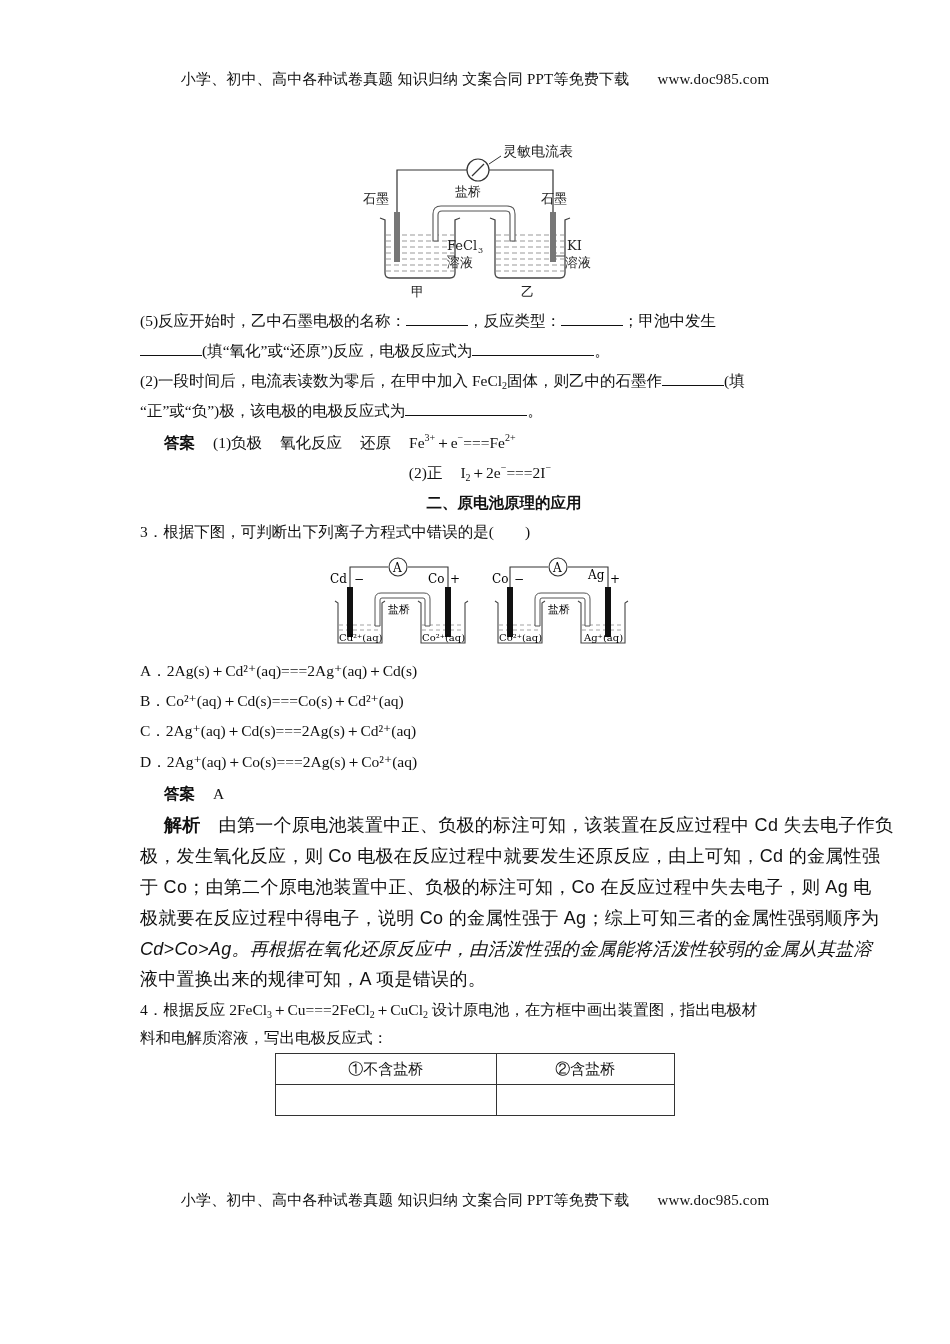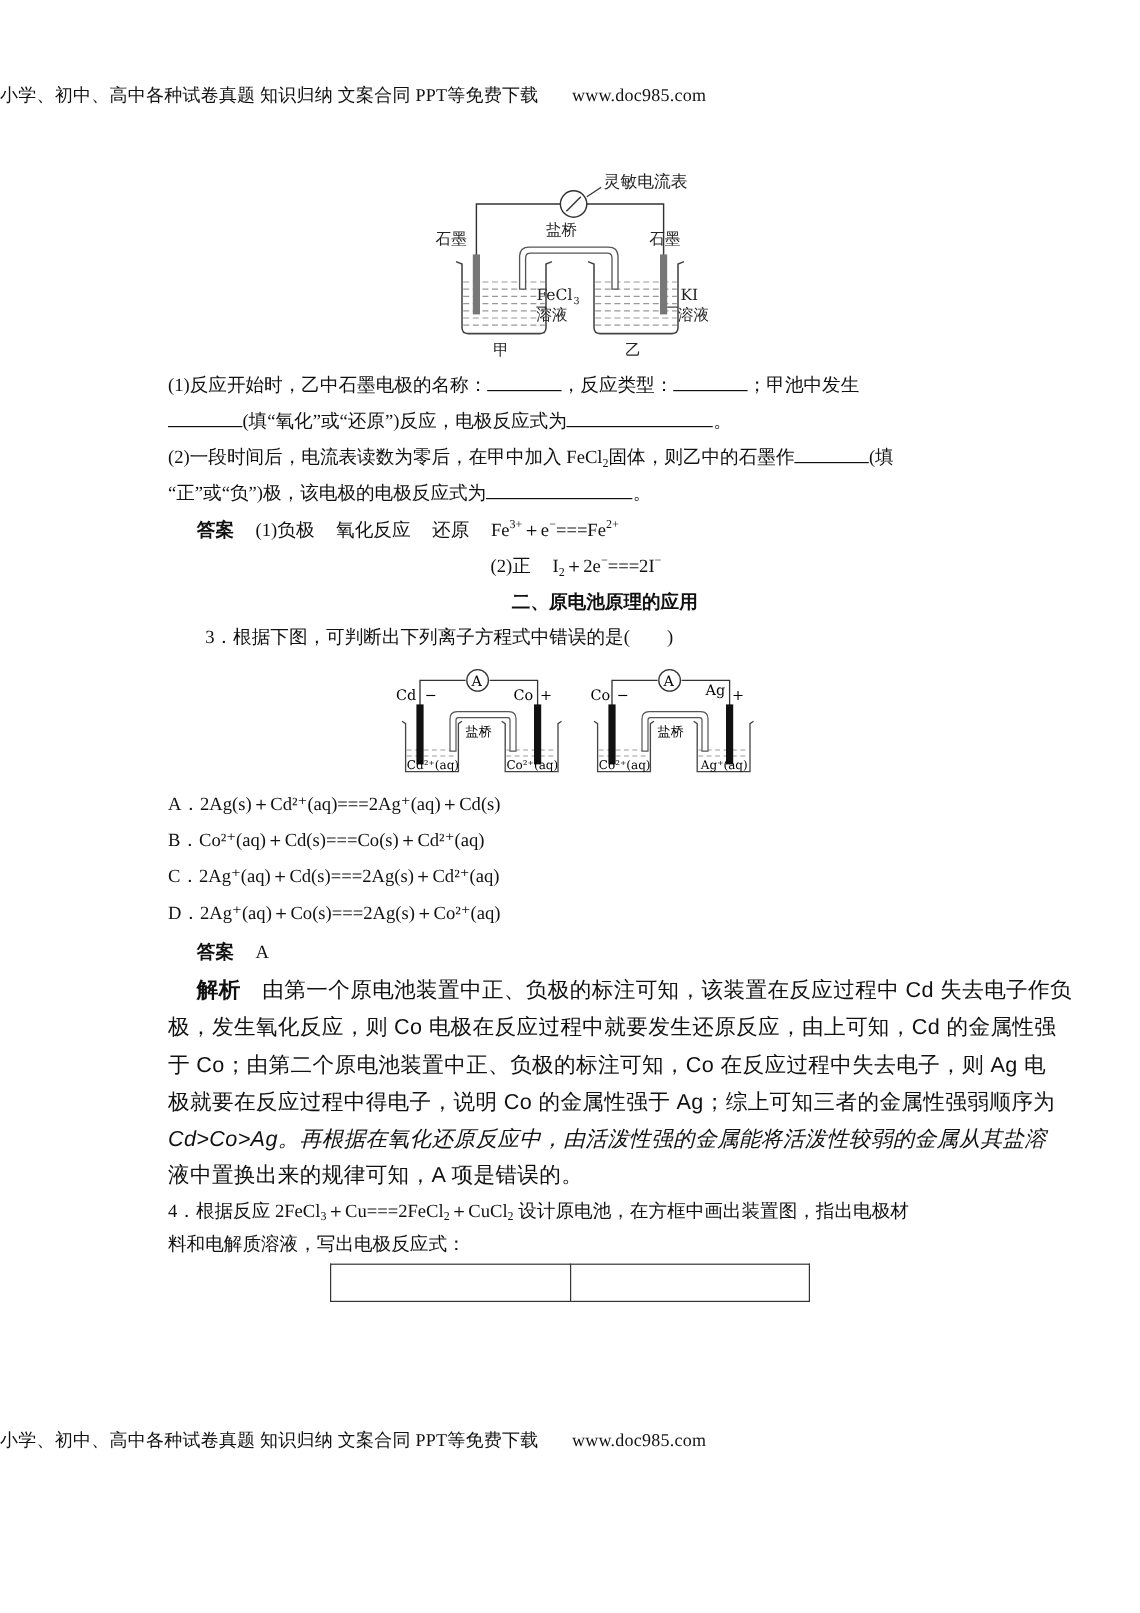--- a/index.html
+++ b/index.html
@@ -1,18 +1,18 @@
 <!DOCTYPE html>
 <html><head>
 <meta charset="utf-8">
 <style>
   html, body { margin: 0; padding: 0; background: #ffffff; }
   body { width: 950px; height: 1344px; position: relative; overflow: hidden;
          font-family: "Liberation Serif", "DejaVu Serif", serif; color: #111; }
-  .hdr { position: absolute; left: 0; width: 950px; font-size: 15px; letter-spacing: 0.2px; }
+  .hdr { position: absolute; left: 0; width: 950px; text-align: center; font-size: 15px; letter-spacing: 0.2px; }
   .hdr .url { margin-left: 28px; }
   .line { position: absolute; left: 140px; width: 680px; font-size: 15.5px; white-space: nowrap; line-height: 22px; }
   .bold { font-family: "Liberation Sans", "DejaVu Sans", sans-serif; font-weight: bold; margin-left: 24px; }
   .blank { display: inline-block; border-bottom: 1px solid #111; height: 16px; vertical-align: baseline; }
   .w60 { width: 62px; } .w120 { width: 122px; }
   sup { font-size: 10px; vertical-align: 7px; line-height: 0; }
   sub { font-size: 10px; vertical-align: -3px; line-height: 0; }
   .gap { display: inline-block; width: 18px; }
   .expl { font-family: "Liberation Sans", "DejaVu Sans", sans-serif; font-size: 18px; letter-spacing: 0.3px; }
   .fig { position: absolute; }
@@ -72,42 +72,42 @@
   <text x="123" y="115" font-size="8" fill="#222" font-family="DejaVu Serif, serif">3</text>
   <text x="92" y="129" font-size="13" fill="#222" font-family="DejaVu Sans, sans-serif">溶液</text>
   <line x1="201" y1="118" x2="210" y2="118" stroke="#444"></line>
   <text x="212" y="112" font-size="13" fill="#222" font-family="DejaVu Serif, serif">KI</text>
   <text x="210" y="129" font-size="13" fill="#222" font-family="DejaVu Sans, sans-serif">溶液</text>
   <text x="56" y="158" font-size="13" fill="#222" font-family="DejaVu Sans, sans-serif">甲</text>
   <text x="166" y="158" font-size="13" fill="#222" font-family="DejaVu Sans, sans-serif">乙</text>
 </svg>
 
 <div class="line" style="top:309px;">
-  <span>(1)反应开始时，乙中石墨电极的名称：</span><span class="blank w60"></span><span>，反应类型：</span><span class="blank w60"></span><span>；甲池中发生</span>
+  <span>(5)反应开始时，乙中石墨电极的名称：</span><span class="blank w60"></span><span>，反应类型：</span><span class="blank w60"></span><span>；甲池中发生</span>
 </div>
 <div class="line" style="top:339px;">
   <span class="blank w60"></span><span>(填“氧化”或“还原”)反应，电极反应式为</span><span class="blank w120"></span><span>。</span>
 </div>
 <div class="line" style="top:369px;">
   <span>(2)一段时间后，电流表读数为零后，在甲中加入 FeCl</span><sub>2</sub><span>固体，则乙中的石墨作</span><span class="blank w60"></span><span>(填</span>
 </div>
 <div class="line" style="top:399px;">
   <span>“正”或“负”)极，该电极的电极反应式为</span><span class="blank w120"></span><span>。</span>
 </div>
 
 <div class="line" style="top:432px;">
   <span class="bold">答案</span><span class="gap"></span><span>(1)负极</span><span class="gap"></span><span>氧化反应</span><span class="gap"></span><span>还原</span><span class="gap"></span><span>Fe</span><sup>3+</sup><span>＋e</span><sup>−</sup><span>===Fe</span><sup>2+</sup>
 </div>
 <div class="line" style="top:462px;text-align:center;">
   <span>(2)正</span><span class="gap"></span><span>I</span><sub>2</sub><span>＋2e</span><sup>−</sup><span>===2I</span><sup>−</sup>
 </div>
 
 <div class="line bold" style="top:492px;text-align:center;">二、原电池原理的应用</div>
 
-<div class="line" style="top:521px;margin-left:31px;">3．根据下图，可判断出下列离子方程式中错误的是(　　)</div>
+<div class="line" style="top:521px;">3．根据下图，可判断出下列离子方程式中错误的是(　　)</div>
 
 <svg class="fig" style="left:330px; top:553px;" width="150" height="95" viewBox="0 0 150 95">
   <polyline points="20,38 20,14 58,14" fill="none" stroke="#333" stroke-width="1.1"></polyline>
   <polyline points="78,14 118,14 118,38" fill="none" stroke="#333" stroke-width="1.1"></polyline>
   <circle cx="68" cy="14" r="9" fill="#fff" stroke="#333" stroke-width="1.1"></circle>
   <text x="63" y="19" font-size="12" font-family="DejaVu Serif, serif">A</text>
   <text x="0" y="30" font-size="12" font-family="DejaVu Serif, serif">Cd</text>
   <text x="24" y="30" font-size="12" font-family="DejaVu Serif, serif">−</text>
   <text x="98" y="30" font-size="12" font-family="DejaVu Serif, serif">Co</text>
   <text x="120" y="30" font-size="12" font-family="DejaVu Serif, serif">+</text>
@@ -167,20 +167,24 @@
 <div class="line expl" style="top:938px;font-style:italic;">Cd&gt;Co&gt;Ag。再根据在氧化还原反应中，由活泼性强的金属能将活泼性较弱的金属从其盐溶</div>
 <div class="line expl" style="top:968px;">液中置换出来的规律可知，A 项是错误的。</div>
 
 <div class="line" style="top:999px;">
   <span>4．根据反应 2FeCl</span><sub>3</sub><span>＋Cu===2FeCl</span><sub>2</sub><span>＋CuCl</span><sub>2</sub><span> 设计原电池，在方框中画出装置图，指出电极材</span>
 </div>
 <div class="line" style="top:979px;margin-top:48px;">料和电解质溶液，写出电极反应式：</div>
 
 <table class="answer">
   <tbody>
+      <tr>
+    <td>①不含盐桥</td>
+    <td>②含盐桥</td>
+  </tr>
   <tr>
     <td></td>
     <td></td>
   </tr>
 </tbody>
   </table>
 
 <div class="hdr" style="top:1191px;">
   <span>小学、初中、高中各种试卷真题  知识归纳  文案合同  PPT等免费下载</span><span class="url">www.doc985.com</span>
 </div>

